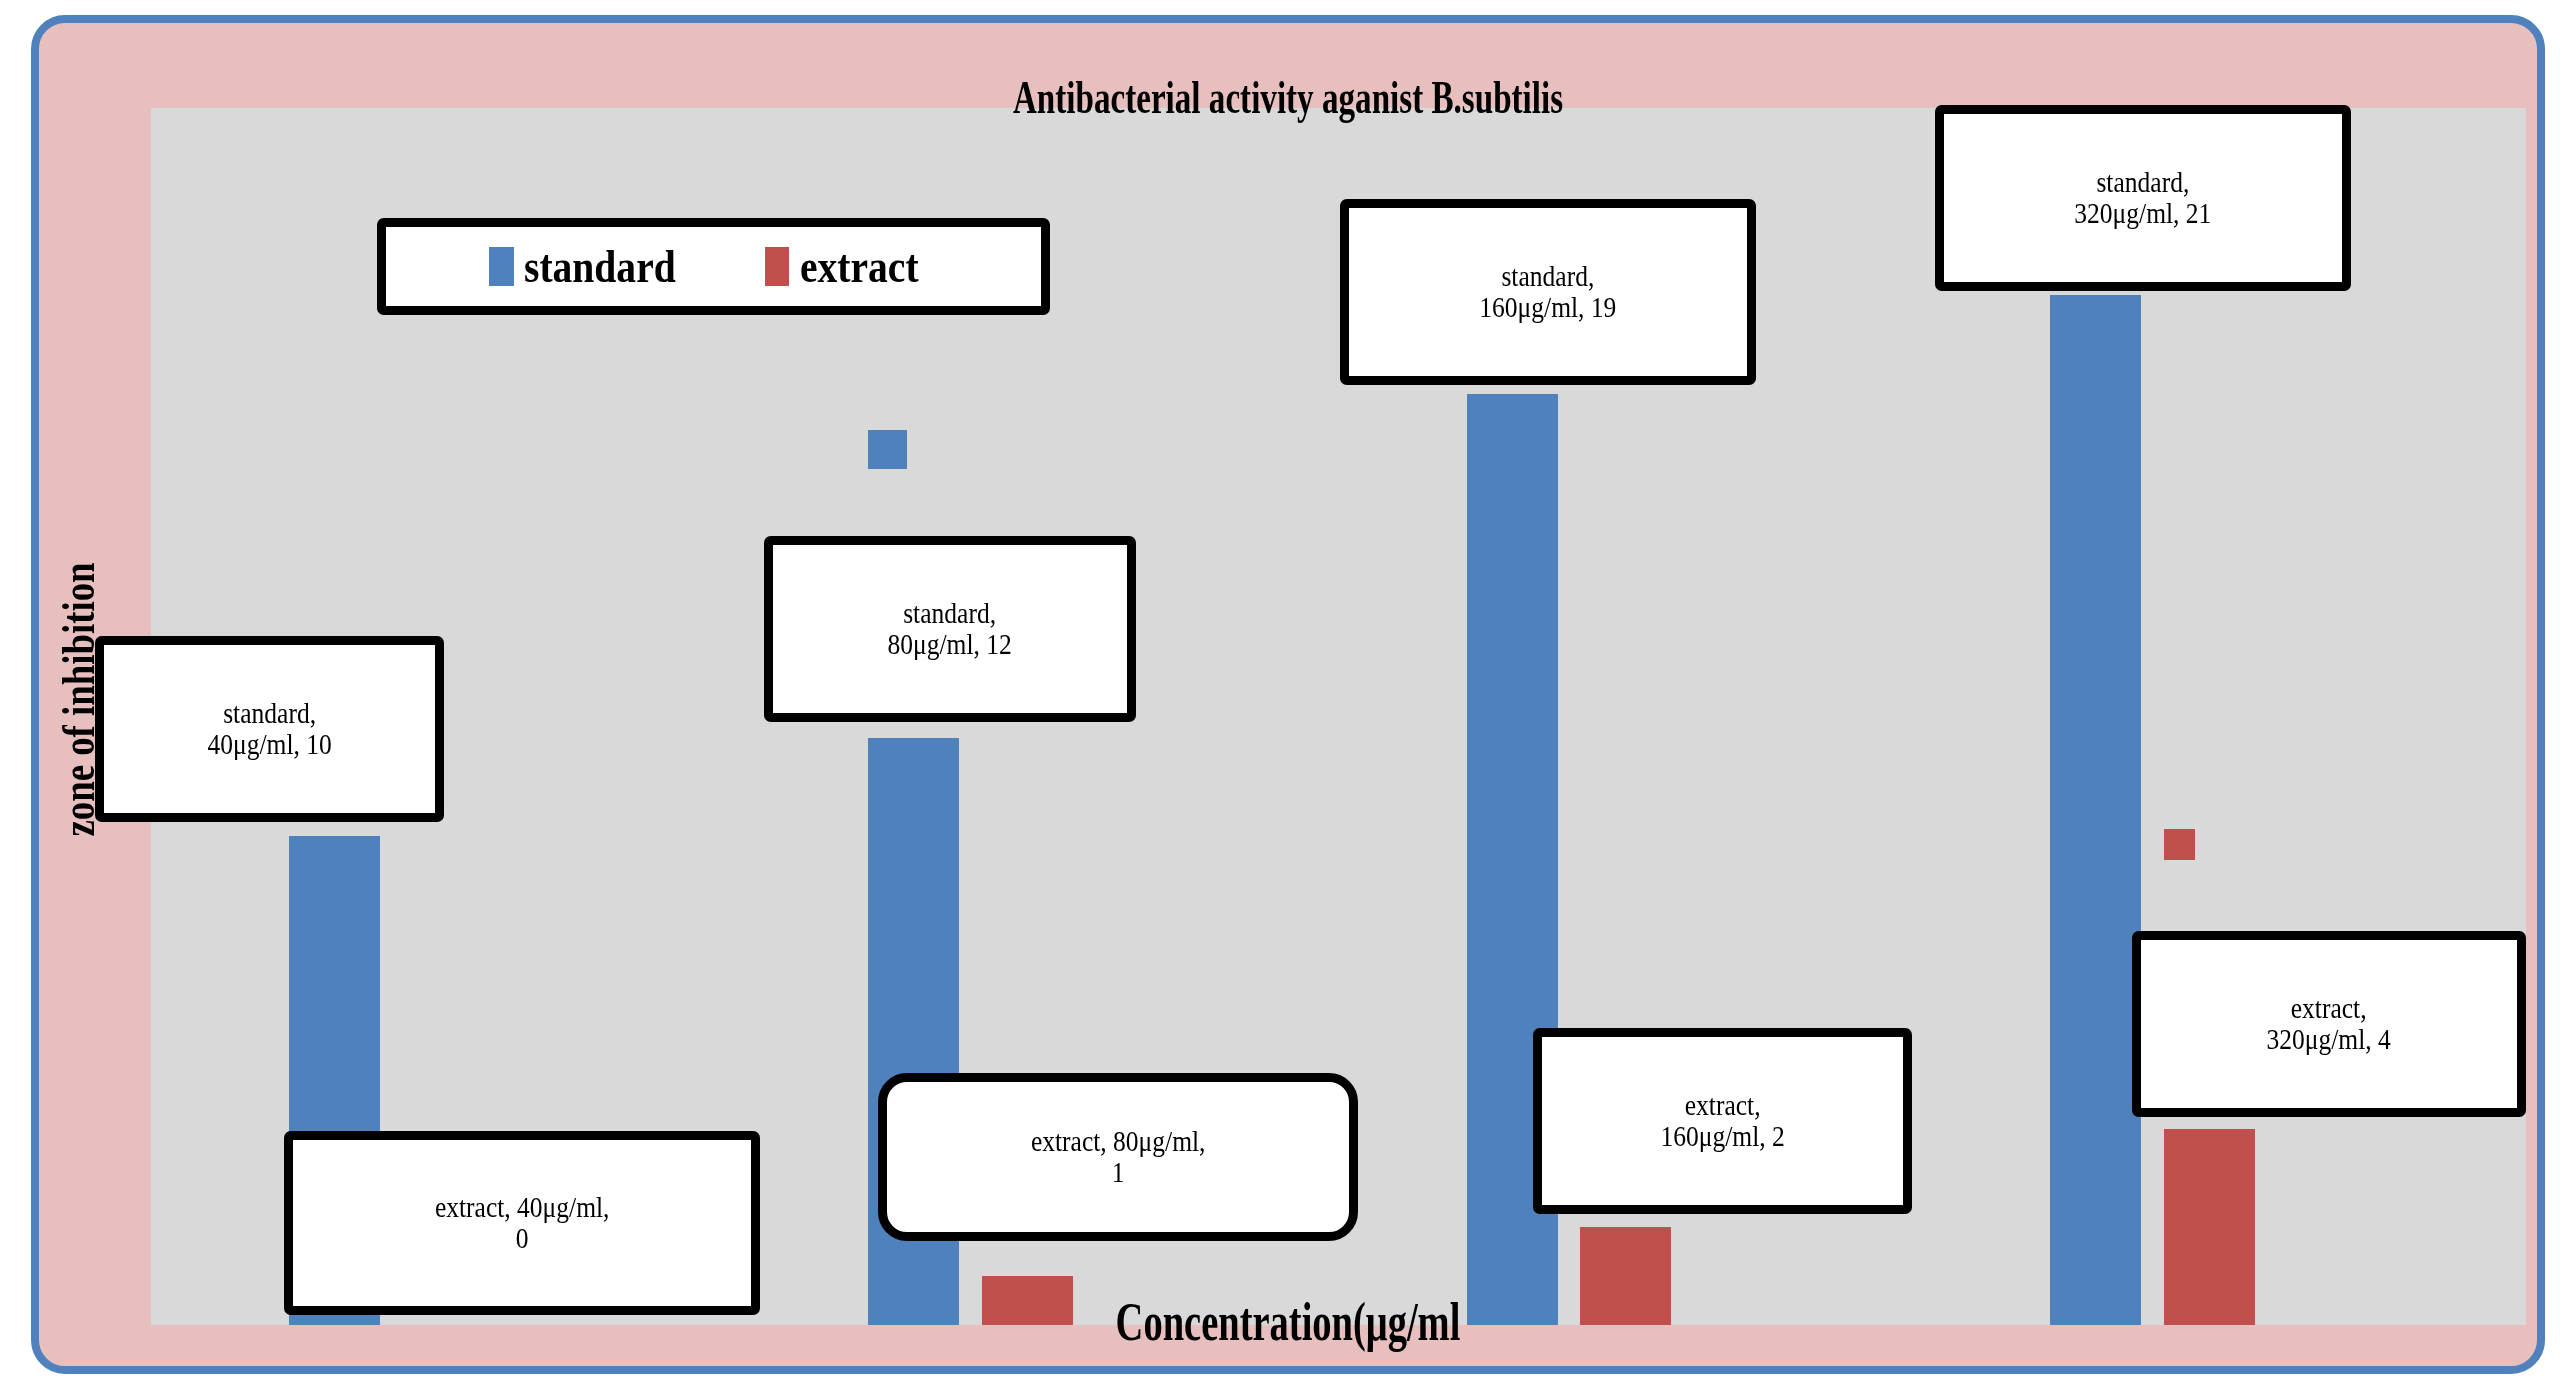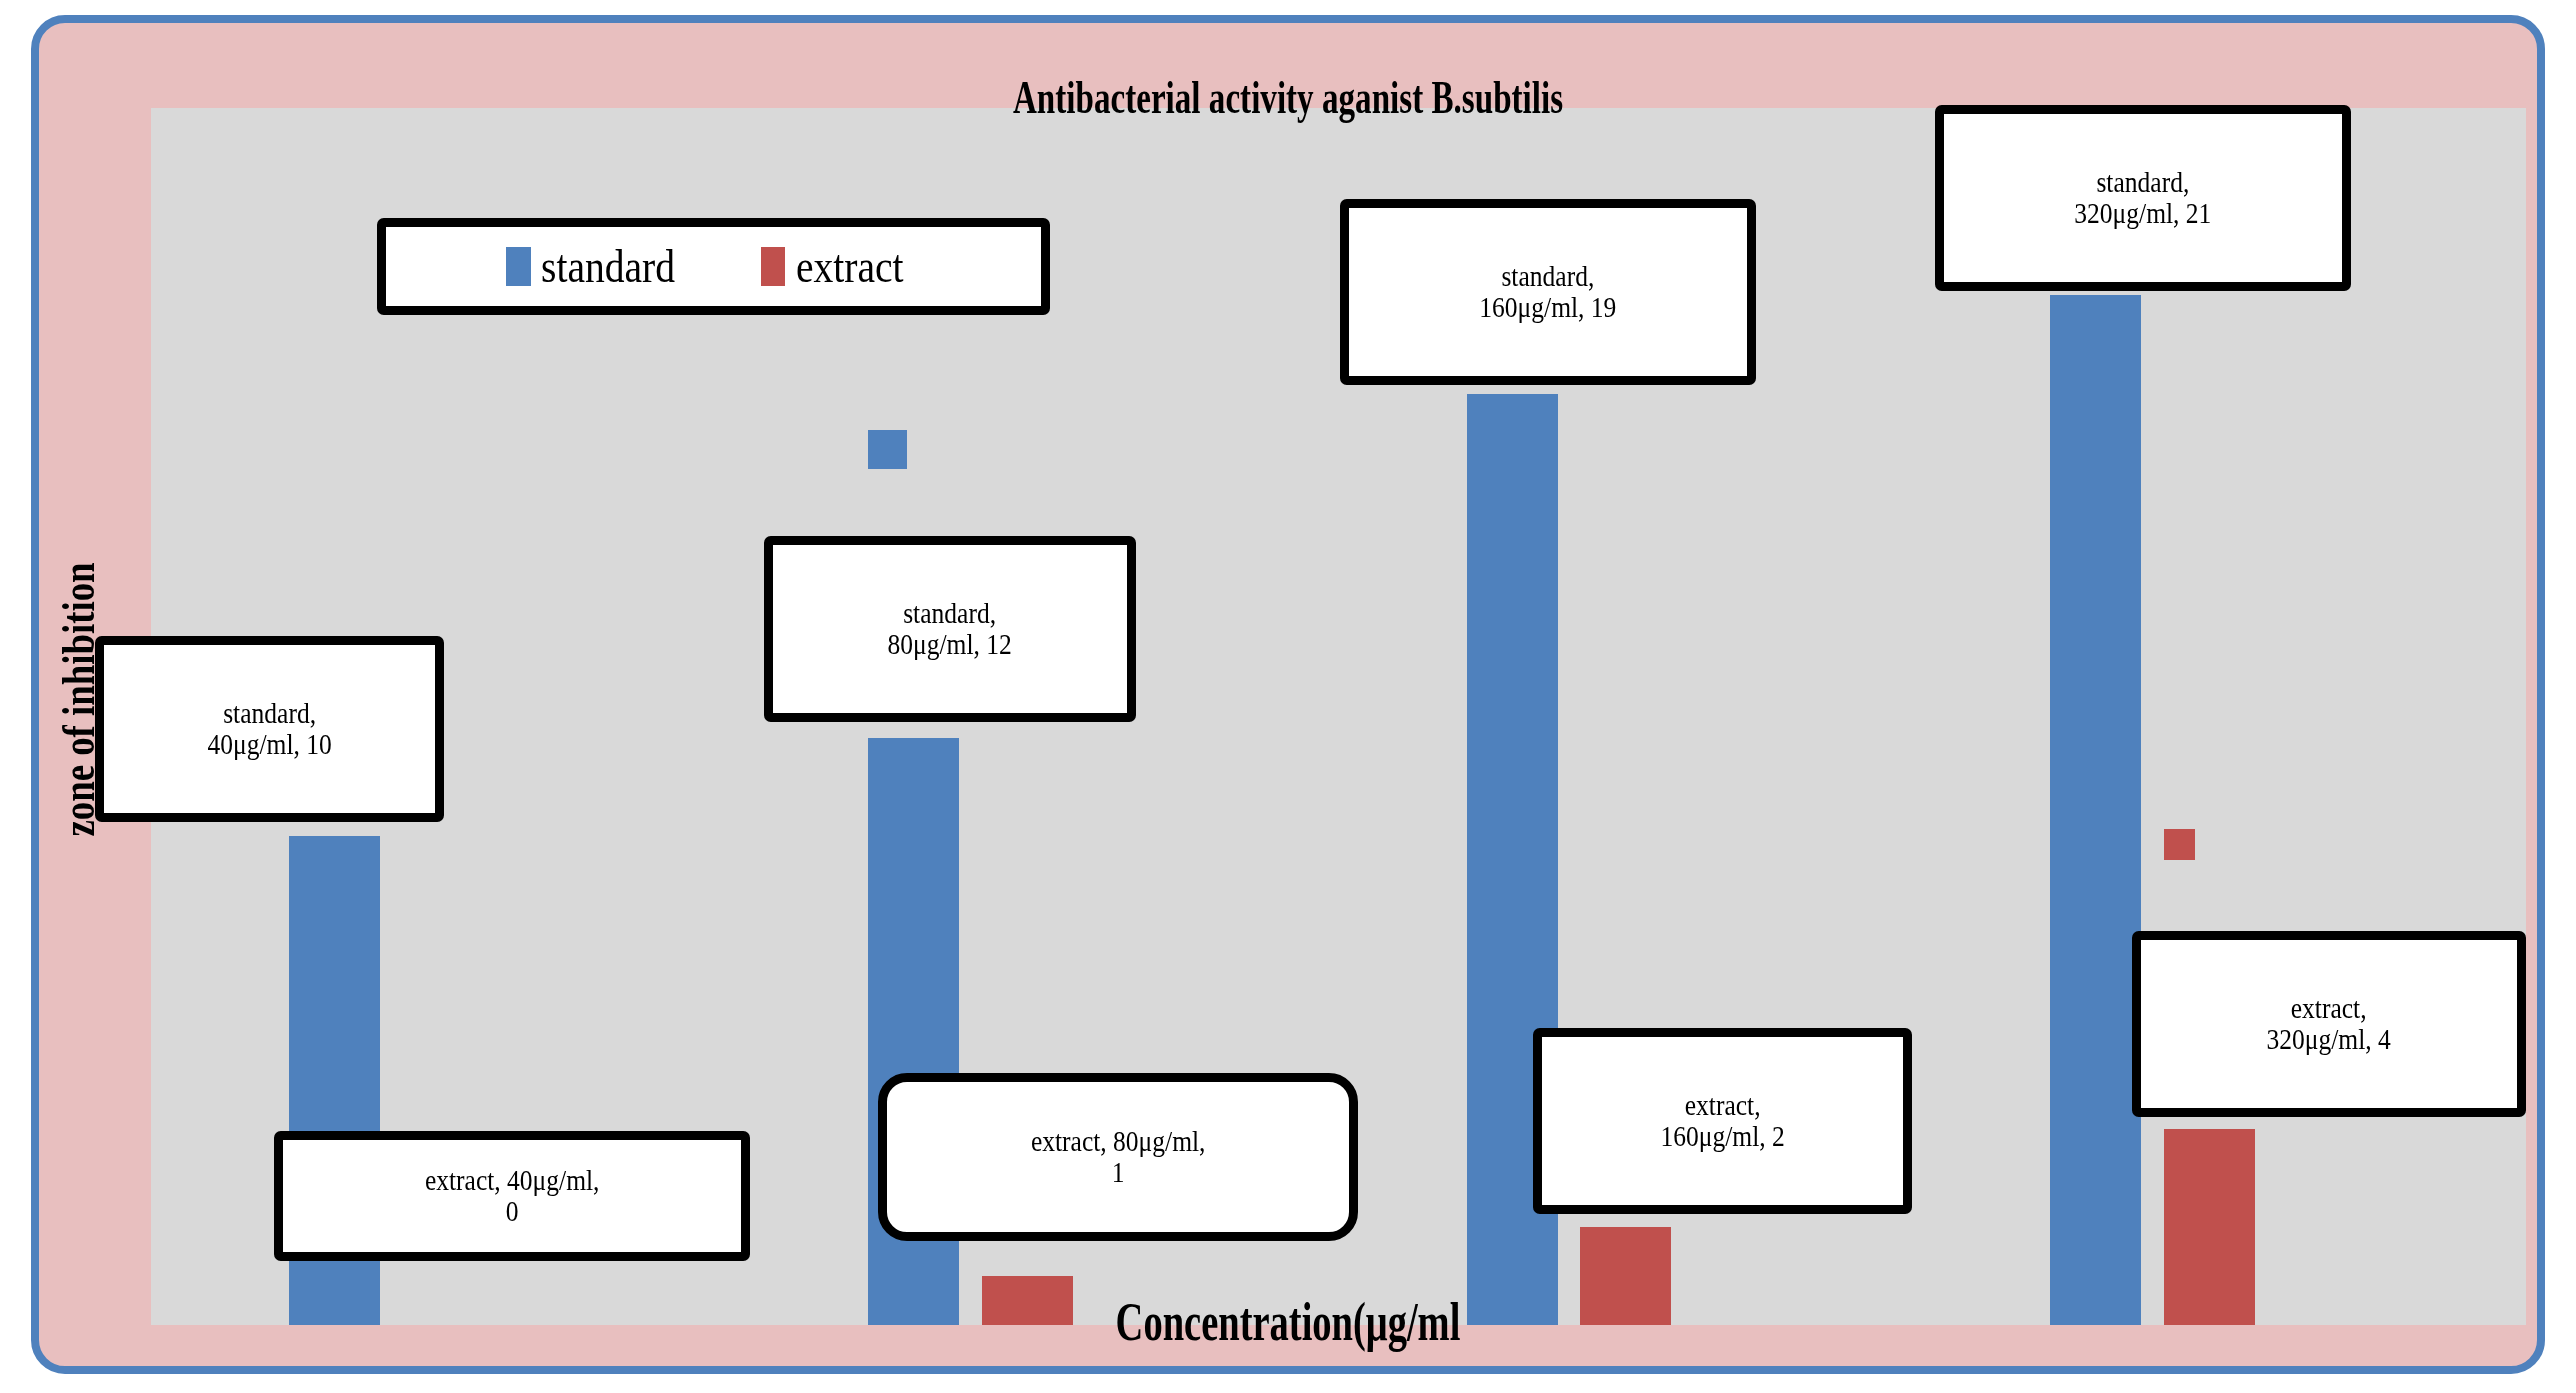--- a/index.html
+++ b/index.html
@@ -60,20 +60,21 @@
   
   #legend{
     position:absolute; left:338px; top:195px;
     width:673px; height:97px;
     background:#ffffff;
     border:9.7px solid #000000;
     border-radius:6.7px;
     box-sizing:border-box;
     display:flex; align-items:center; justify-content:center;
     gap:64px;
+    font-weight:bold;
   }
   .legend-entry{ display:flex; align-items:center; gap:10.4px; }
   .legend-swatch{ width:24.5px; height:39px; }
   .legend-swatch.standard{ background:#4F81BD; }
   .legend-swatch.extract { background:#C0504D; }
   .legend-text{
     font-size:46px; color:#000;
     transform:scaleX(0.86); transform-origin:left center;
     white-space:nowrap;
   }
@@ -155,21 +156,21 @@
     </div>
   </div>
 
   <div class="data-label" style="left:1896px; top:82px; width:416px; height:186px;">
     <div>
       <span>standard,</span>
       <span>320μg/ml, 21</span>
     </div>
   </div>
 
-  <div class="data-label" style="left:235px; top:1108px; width:476px; height:130px;">
+  <div class="data-label" style="left:245px; top:1108px; width:476px; height:184px;">
     <div>
       <span>extract, 40μg/ml,</span>
       <span>0</span>
     </div>
   </div>
 
   <div class="data-label" style="left:839px; top:1050px; width:480px; height:168px;border-radius:29px;">
     <div>
       <span>extract, 80μg/ml,</span>
       <span>1</span>

